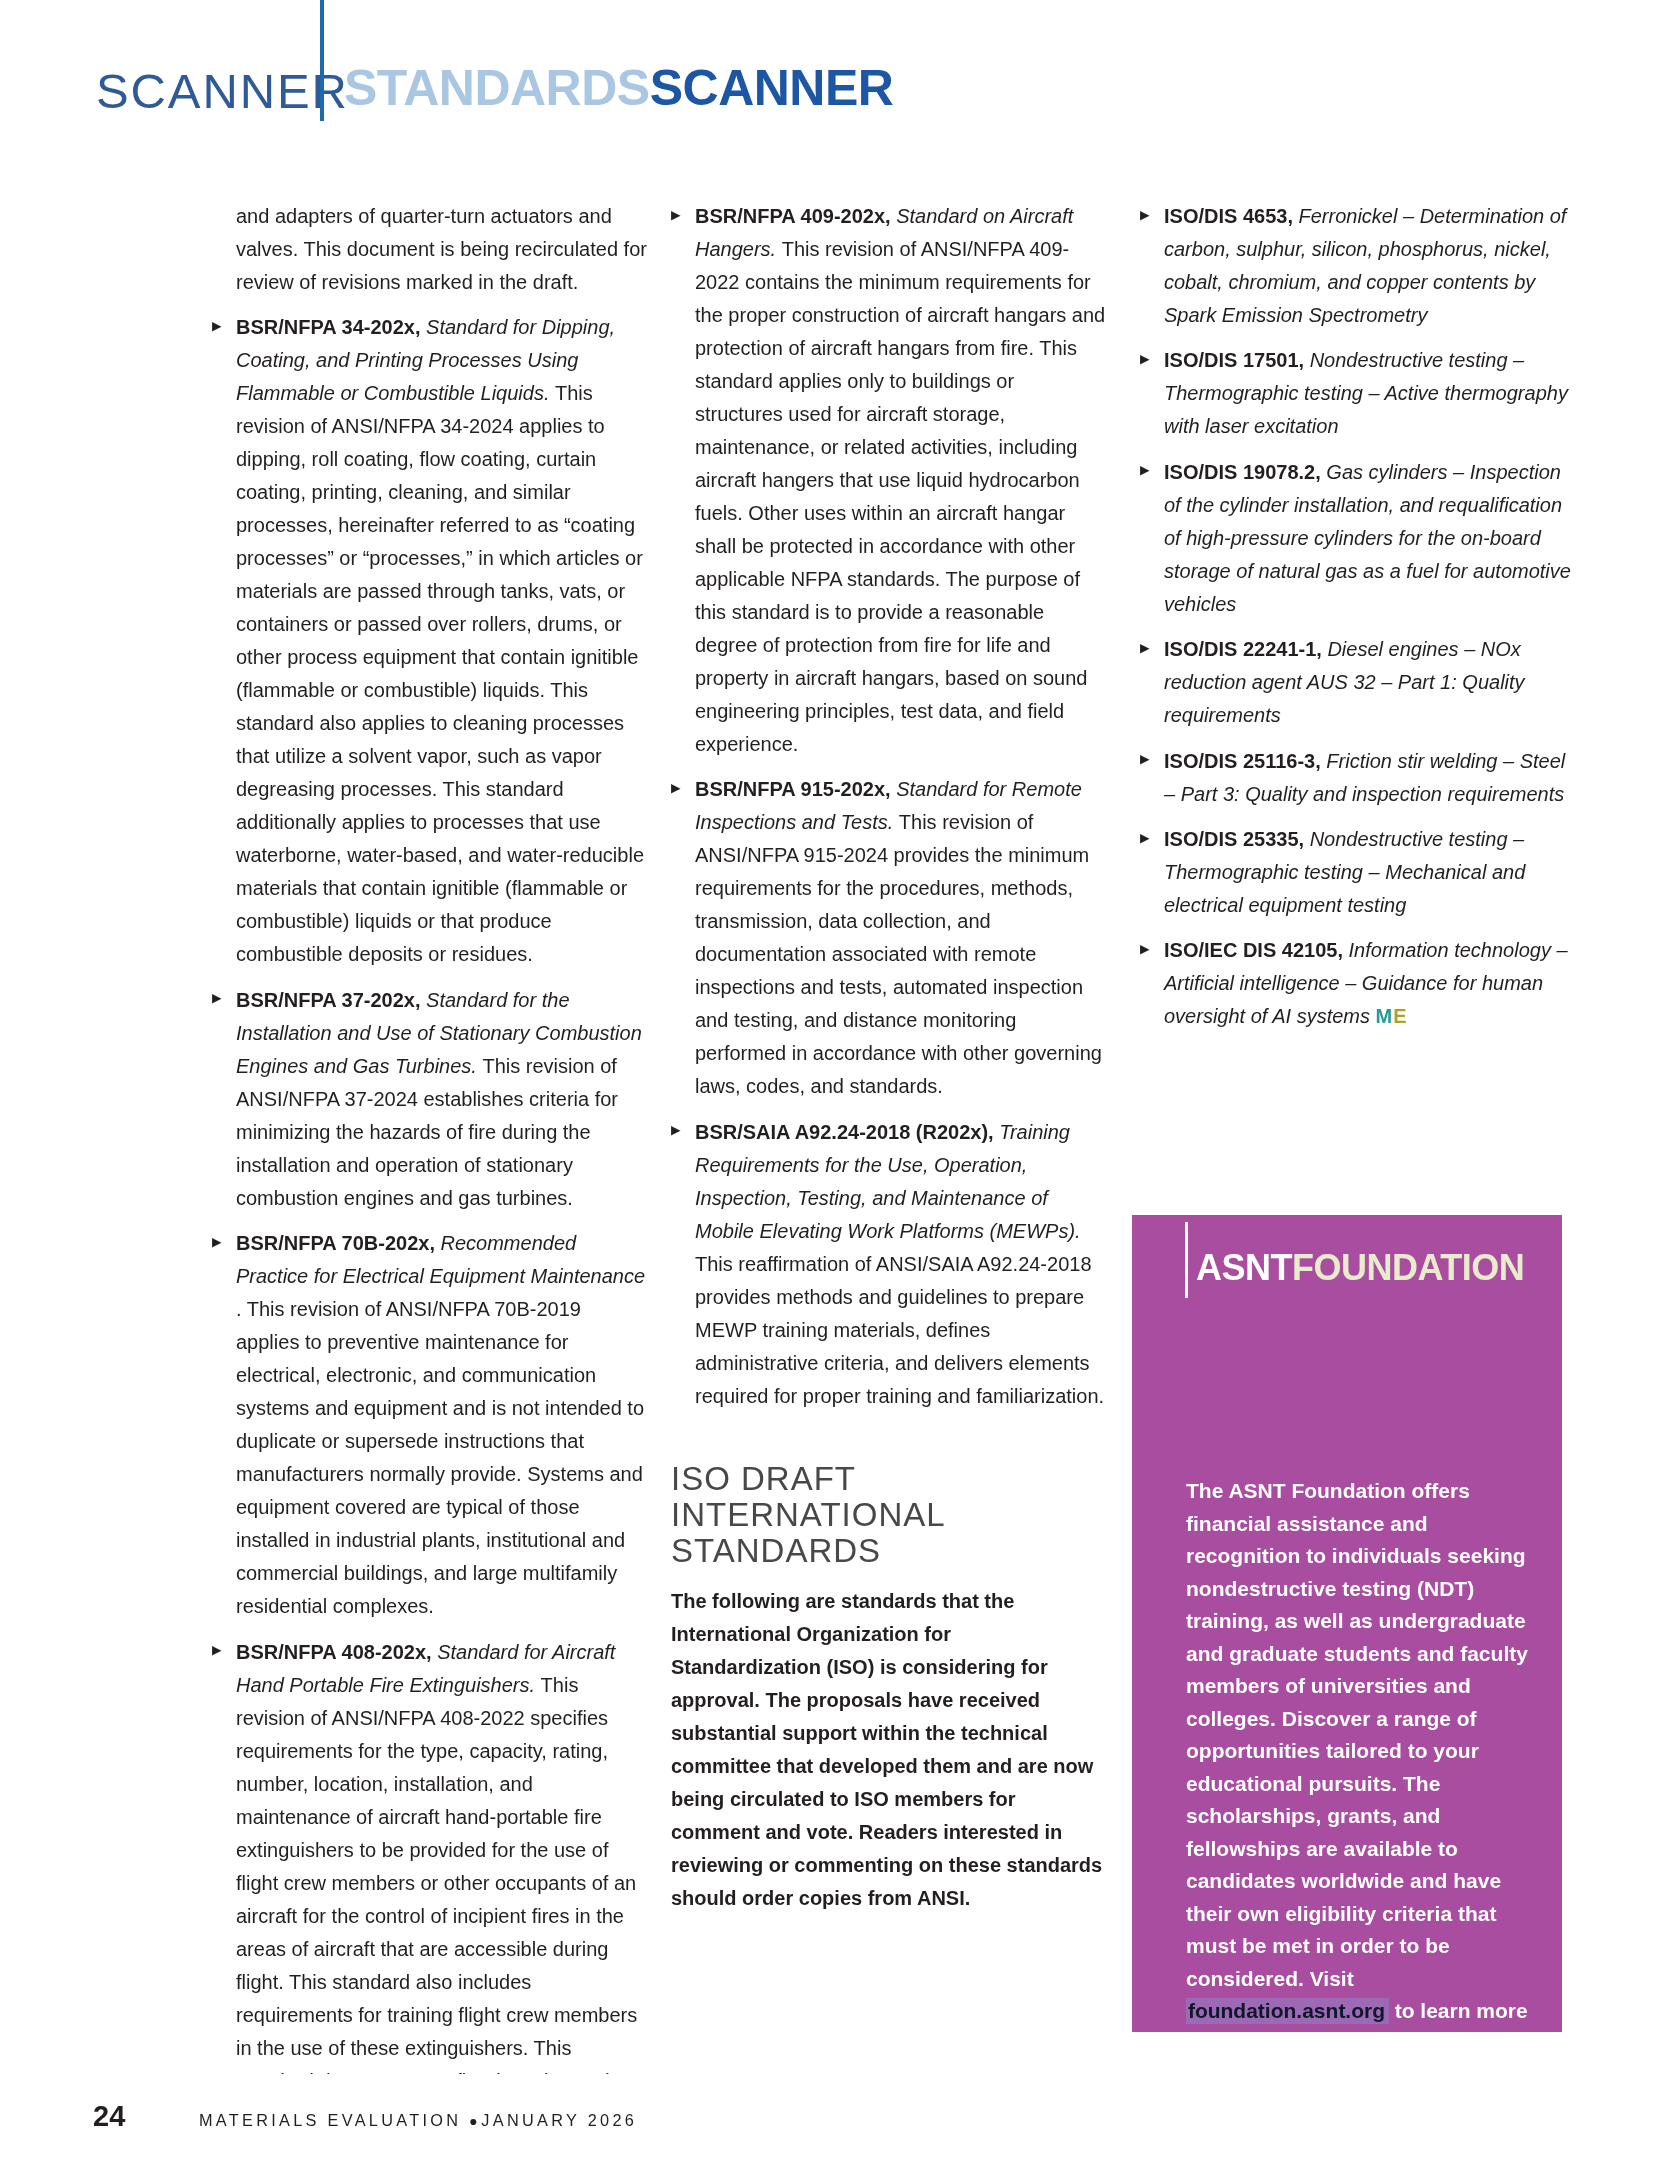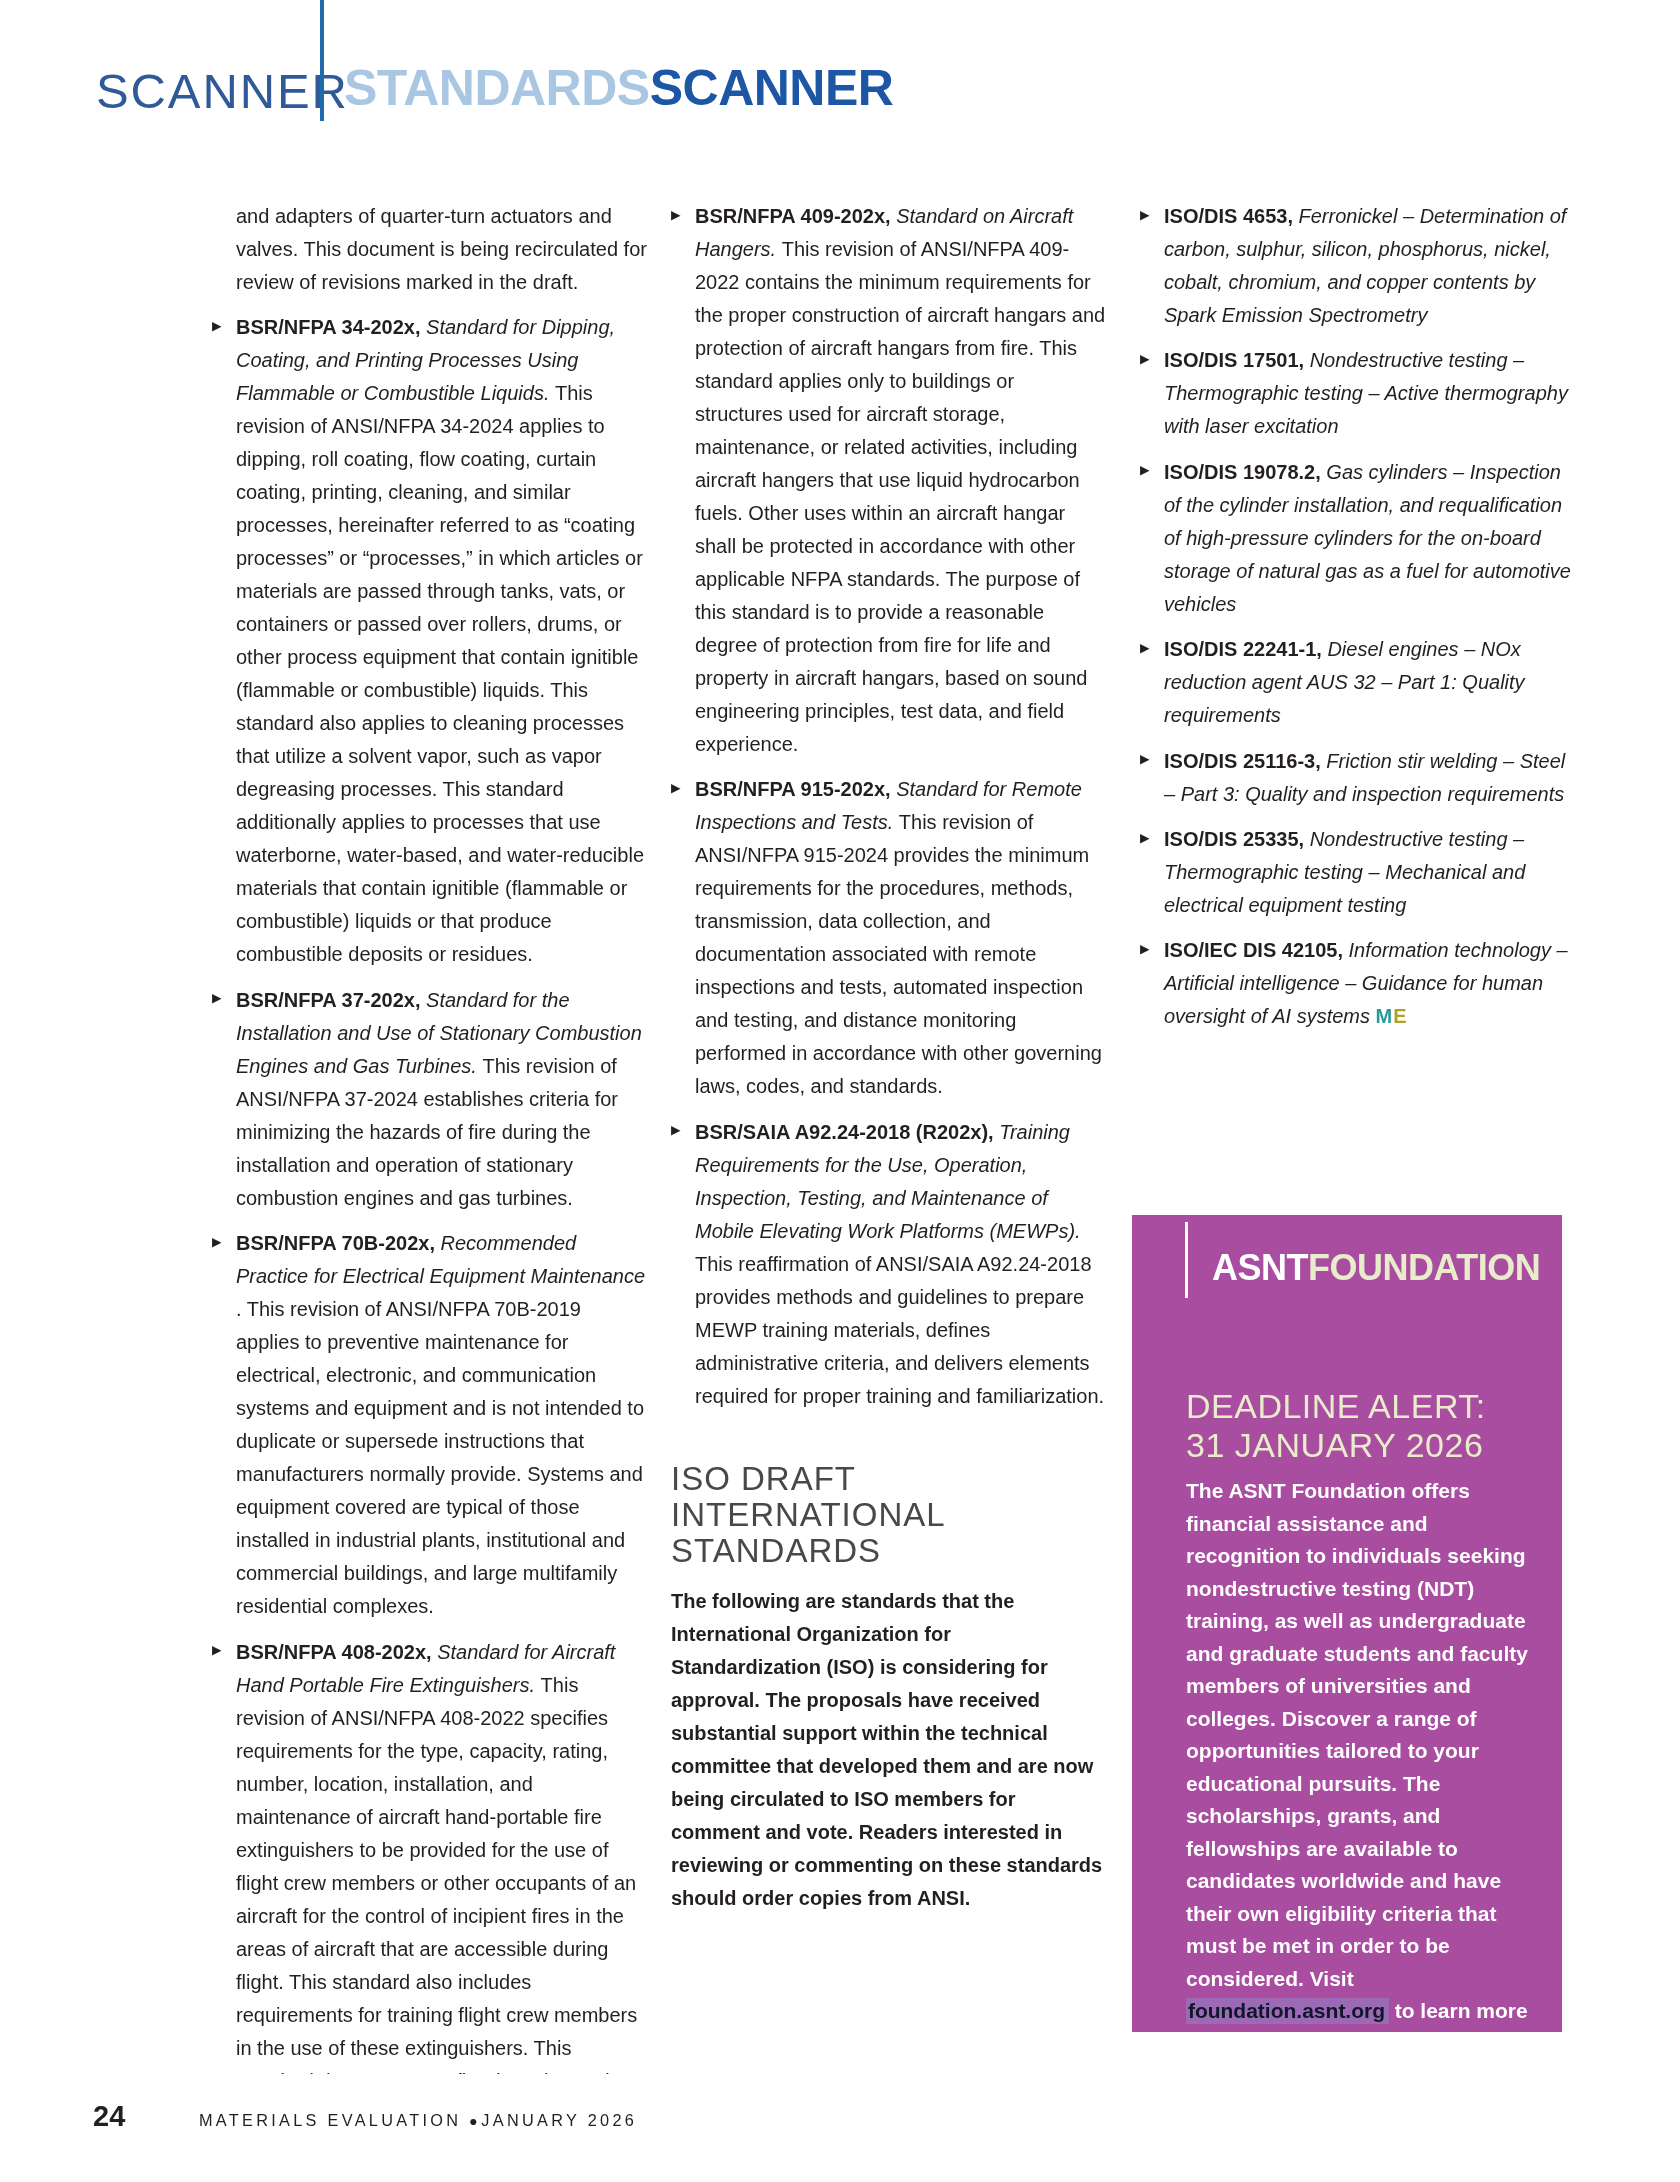--- a/index.html
+++ b/index.html
@@ -25,21 +25,21 @@
   .marker{position:absolute;left:0;top:8.6px;font-size:12.4px;line-height:1;color:#231f20;}
   .run-b{font-weight:700;}
   .run-i{font-style:italic;text-align:right;}
   .run-me-m{color:#27999a;font-weight:700;font-style:normal;}
   .run-me-e{color:#b1a127;font-weight:700;font-style:normal;margin-left:1px;}
   .iso-heading{margin-top:48px;font-size:33px;line-height:36px;color:#48484a;letter-spacing:1px;font-weight:400;}
   .iso-intro{margin-top:16.3px;font-weight:700;}
   
   .foundation{position:absolute;left:1132px;top:1215px;width:430px;height:817px;background:#a84da0;overflow:hidden;}
   .brand-bar{position:absolute;left:53px;top:6.7px;width:2.9px;height:76px;background:#ffffff;}
-  .brand{position:absolute;left:80px;top:35px;font-size:36px;line-height:1;font-weight:700;letter-spacing:-0.5px;white-space:nowrap;}
+  .brand{position:absolute;left:64px;top:35px;font-size:36px;line-height:1;font-weight:700;letter-spacing:-0.5px;white-space:nowrap;}
   .brand-asnt{color:#ffffff;}
   .brand-foundation{color:#e9ecca;}
   .deadline{position:absolute;left:54px;top:172px;font-size:34px;line-height:39px;color:#e9ecca;letter-spacing:0.5px;font-weight:400;}
   .foundation-body{position:absolute;left:54px;top:260px;width:350px;font-size:21px;line-height:32.5px;font-weight:700;color:#ffffff;}
   .foundation-link{color:#0f172a;background:#9c6ab4;padding:1px 3.8px 1.9px 1.9px;text-decoration:none;}
   
   .footer-page{position:absolute;left:93px;top:2102px;font-size:29px;font-weight:700;line-height:1;}
   .footer-line{position:absolute;left:199px;top:2112px;font-size:16.3px;line-height:1;letter-spacing:3.3px;white-space:nowrap;}
   .footer-sep{letter-spacing:0;margin:0 3.8px 0 7.6px;font-size:14.3px;}
   .footer-issue{font-weight:400;}
@@ -83,24 +83,20 @@
     <div class="item"><span class="marker">▶</span><span class="run-b">ISO/DIS 25116-3, </span><span class="run-i">Friction stir welding – Steel – Part 3: Quality and inspection requirements</span></div>
     <div class="item"><span class="marker">▶</span><span class="run-b">ISO/DIS 25335, </span><span class="run-i">Nondestructive testing – Thermographic testing – Mechanical and electrical equipment testing</span></div>
     <div class="item"><span class="marker">▶</span><span class="run-b">ISO/IEC DIS 42105, </span><span class="run-i">Information technology – Artificial intelligence – Guidance for human oversight of AI systems </span><span class="run-me-m">M</span><span class="run-me-e">E</span></div>
   </div>
 
 <div class="foundation">
   <div class="brand-bar"></div>
   <div class="brand">
     <span class="brand-asnt">ASNT</span><span class="brand-foundation">FOUNDATION</span>
   </div>
-  <div class="deadline">
-    <div>DEADLINE ALERT:</div>
-    <div>31 JANUARY 2026</div>
-  </div>
   <div class="foundation-body">
     <span>The ASNT Foundation offers financial assistance and recognition to individuals seeking nondestructive testing (NDT) training, as well as undergraduate and graduate students and faculty members of universities and colleges. Discover a range of opportunities tailored to your educational pursuits. The scholarships, grants, and fellowships are available to candidates worldwide and have their own eligibility criteria that must be met in order to be considered. Visit </span><a href="#" class="foundation-link">foundation.asnt.org</a><span> to learn more about the eligibility criteria and to apply.</span>
   </div>
 </div>
 
 <div class="footer-page">24</div>
 <div class="footer-line">
   <span>MATERIALS EVALUATION</span><span class="footer-sep">●</span><span class="footer-issue">JANUARY 2026</span>
 </div>
 

